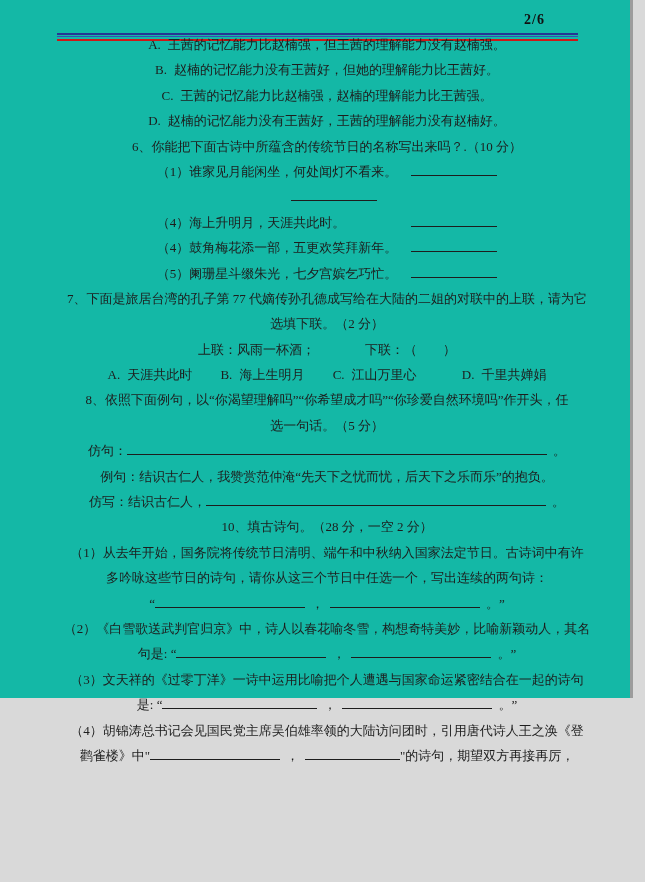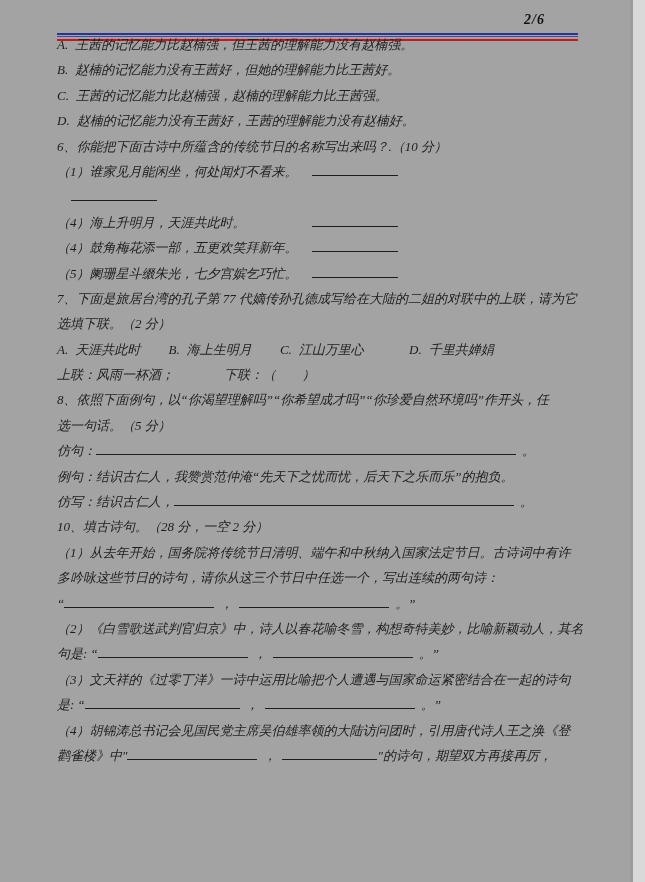--- a/index.html
+++ b/index.html
@@ -3,37 +3,37 @@
 <meta charset="utf-8">
 <style>
   html,body { margin:0; padding:0; }
   body {
     width:645px; height:882px; position:relative;
     background:#d9d9d9;
     font-family:"Liberation Serif","DejaVu Serif",serif;
     overflow:hidden;
   }
   .page {
-    position:absolute; left:0; top:0; width:630px; height:882px;
-    background:#a3a3a3; border-right:3px solid #9c9c9c;font-style:italic;
+    position:absolute; left:0; top:0; width:630px; height:698px;
+    background:#14b8a6; border-right:3px solid #9c9c9c;
   }
   .page-number {
     position:absolute; left:524px; top:12px;
     font-size:14px; font-weight:bold; letter-spacing:1px; color:#111;
   }
   .rule { position:absolute; left:57px; top:33px; width:521px; }
   .rule .l1 { height:2px; background:#283593; margin-bottom:1px; }
   .rule .l2 { height:1px; background:#3a49b5; margin-bottom:2px; }
   .rule .l3 { height:2px; background:#cf1616; }
 
   .lines {
     position:absolute; left:57px; top:32px; width:540px;
     font-size:13px; color:#1d1d1d;
   }
-  .line { height:25.4px; line-height:25.4px; white-space:nowrap; }
+  .line { height:25.4px; line-height:25.4px; white-space:nowrap;text-align:center; }
 
   .opt-label { margin-right:7px; }
 
   .blank {
     display:inline-block; height:14px;
     border-bottom:1px solid #1d1d1d;
     vertical-align:baseline;
   }
   .w86{width:86px} .w95{width:95px} .w130{width:130px} .w140{width:140px}
   .w150{width:150px} .w155{width:155px} .w340{width:340px} .w420{width:420px}
@@ -93,27 +93,27 @@
       <span>（5）阑珊星斗缀朱光，七夕宫嫔乞巧忙。</span><span class="blank w86 ml14"></span>
     </div>
 
     <div class="line">
       <span>7、下面是旅居台湾的孔子第 77 代嫡传孙孔德成写给在大陆的二姐的对联中的上联，请为它</span>
     </div>
     <div class="line">
       <span>选填下联。（2 分）</span>
     </div>
     <div class="line">
+      <span>上联：风雨一杯酒；</span><span class="xialian">下联：（　　）</span>
+    </div>
+    <div class="line">
       <span class="q7opt"><span class="opt-label">A.</span><span>天涯共此时</span></span>
       <span class="q7opt gap25"><span class="opt-label">B.</span><span>海上生明月</span></span>
       <span class="q7opt gap25"><span class="opt-label">C.</span><span>江山万里心</span></span>
       <span class="q7opt gap42"><span class="opt-label">D.</span><span>千里共婵娟</span></span>
-    </div>
-    <div class="line">
-      <span>上联：风雨一杯酒；</span><span class="xialian">下联：（　　）</span>
     </div>
 
     <div class="line">
       <span>8、依照下面例句，以“你渴望理解吗”“你希望成才吗”“你珍爱自然环境吗”作开头，任</span>
     </div>
     <div class="line">
       <span>选一句话。（5 分）</span>
     </div>
     <div class="line">
       <span>仿句：</span><span class="blank w420"></span><span class="end-punct">。</span>

